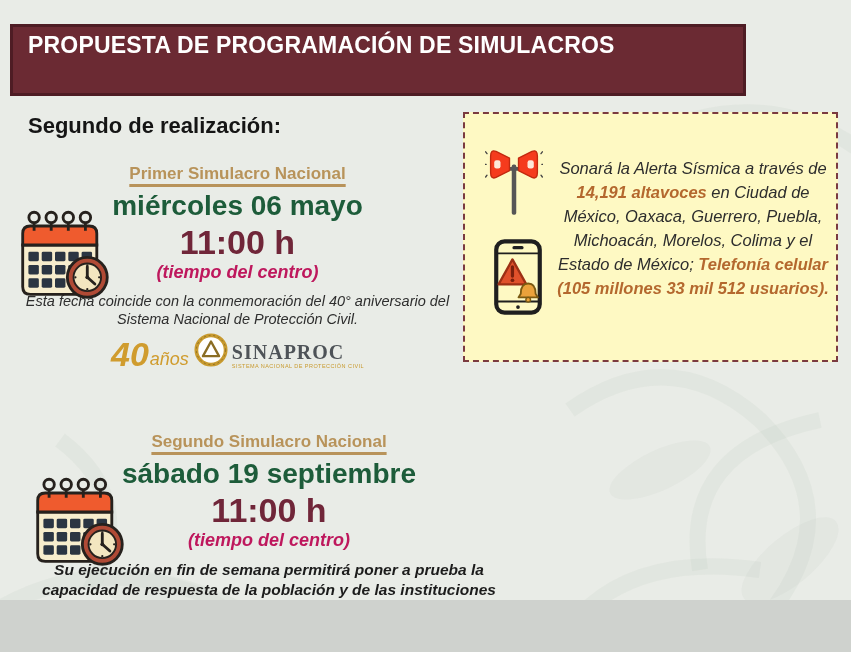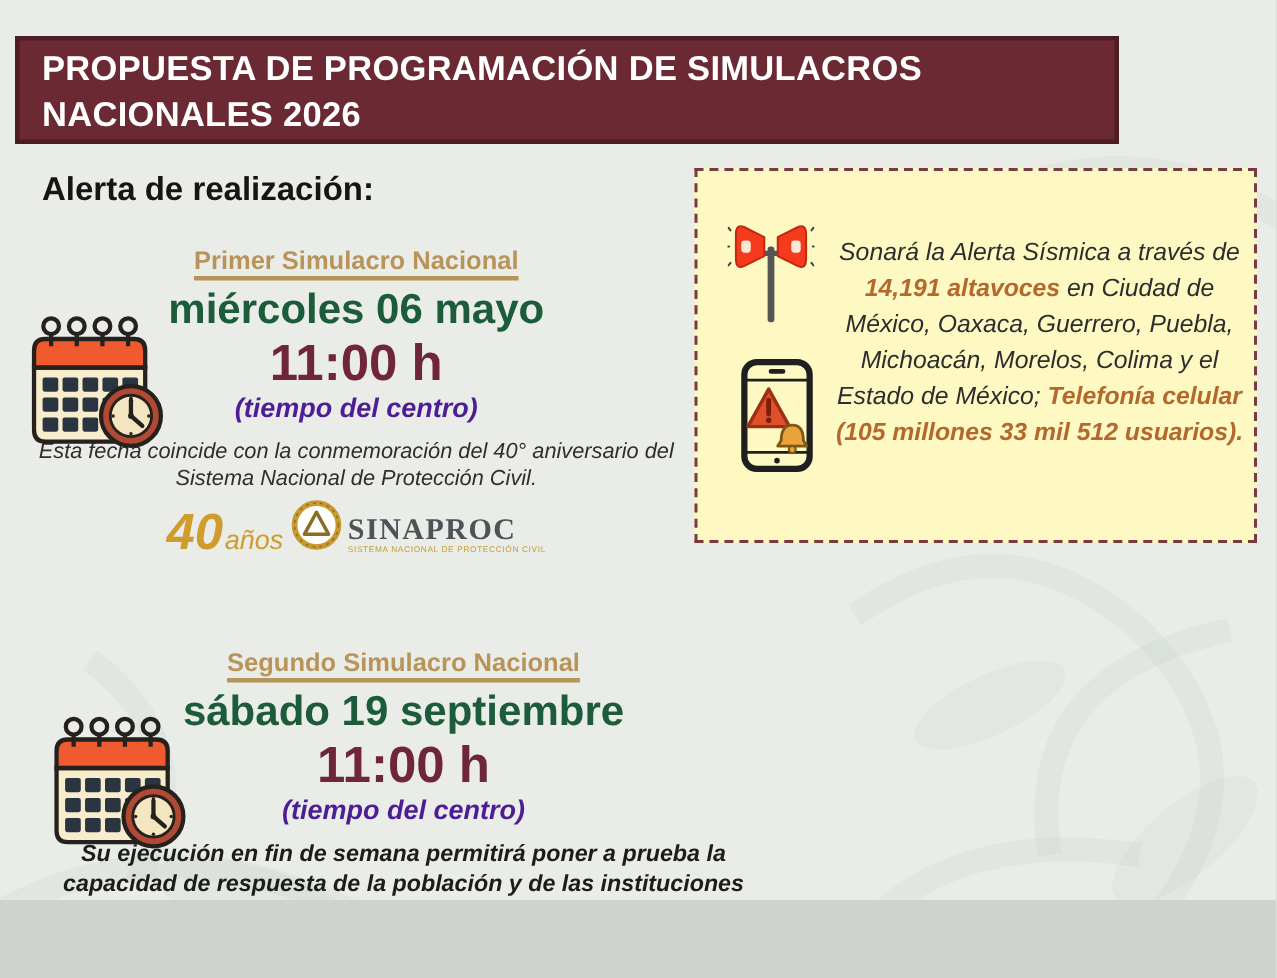--- a/index.html
+++ b/index.html
@@ -26,21 +26,21 @@
   
   .sec { position:absolute; text-align:center; }
   .sec1 { left:15px; top:164px; width:445px; }
   .sec2 { left:30px; top:432px; width:478px; }
   .sec-title {
     font-size:17px; font-weight:bold; color:#b8935a;
     text-decoration:underline; text-decoration-thickness:3px; text-underline-offset:5px;
   }
   .sec-date { font-size:28px; font-weight:bold; color:#1d5c3a; margin-top:6px; }
   .sec-time { font-size:34px; font-weight:bold; color:#702639; margin-top:1px; }
-  .sec-tz   { font-size:18px; font-weight:bold; font-style:italic; color:#4c1d95; }
+  .sec-tz   { font-size:18px; font-weight:bold; font-style:italic; color:#be185d; }
   .sec1-note {
     margin:9px auto 0; width:440px; font-style:italic; font-size:14.5px;
     color:#2e2e2e; line-height:1.25;
   }
   .sec2-note {
     margin:9px auto 0; width:468px; font-weight:bold; font-style:italic;
     font-size:15.5px; color:#1c1c1c; line-height:1.3;
   }
 
   
@@ -89,24 +89,23 @@
     </g>
     <g fill="#aebfb0" fill-opacity="0.10">
       <ellipse cx="660" cy="470" rx="55" ry="20" transform="rotate(-25 660 470)"></ellipse>
       <ellipse cx="170" cy="600" rx="70" ry="22" transform="rotate(15 170 600)"></ellipse>
       <ellipse cx="790" cy="560" rx="60" ry="24" transform="rotate(-40 790 560)"></ellipse>
     </g>
   </svg>
 
   <div class="header-bar">
     <div>PROPUESTA DE PROGRAMACIÓN DE SIMULACROS</div>
-    <div>NACIONALES 2026</div>
-  </div>
-
-  <div class="fechas">Alerta de realización:</div>
+  </div>
+
+  <div class="fechas">Segundo de realización:</div>
 
   <div class="sec sec1">
     <div class="sec-title">Primer Simulacro Nacional</div>
     <div class="sec-date">miércoles 06 mayo</div>
     <div class="sec-time">11:00 h</div>
     <div class="sec-tz">(tiempo del centro)</div>
     <div class="sec1-note">Esta fecha coincide con la conmemoración del 40° aniversario del Sistema Nacional de Protección Civil.</div>
     <div class="logo-row">
       <span class="logo-40">40</span>
       <span class="logo-anios">años</span>

